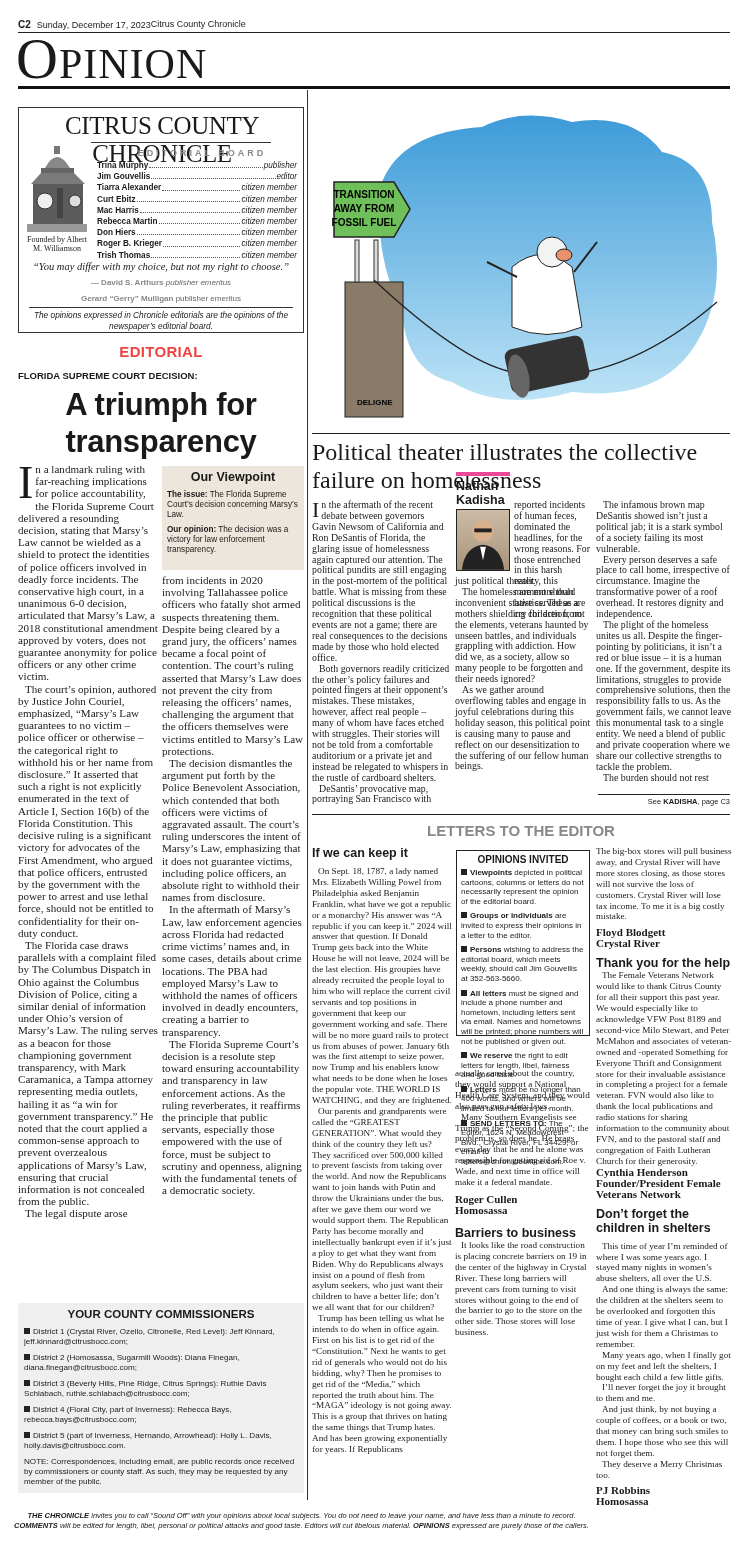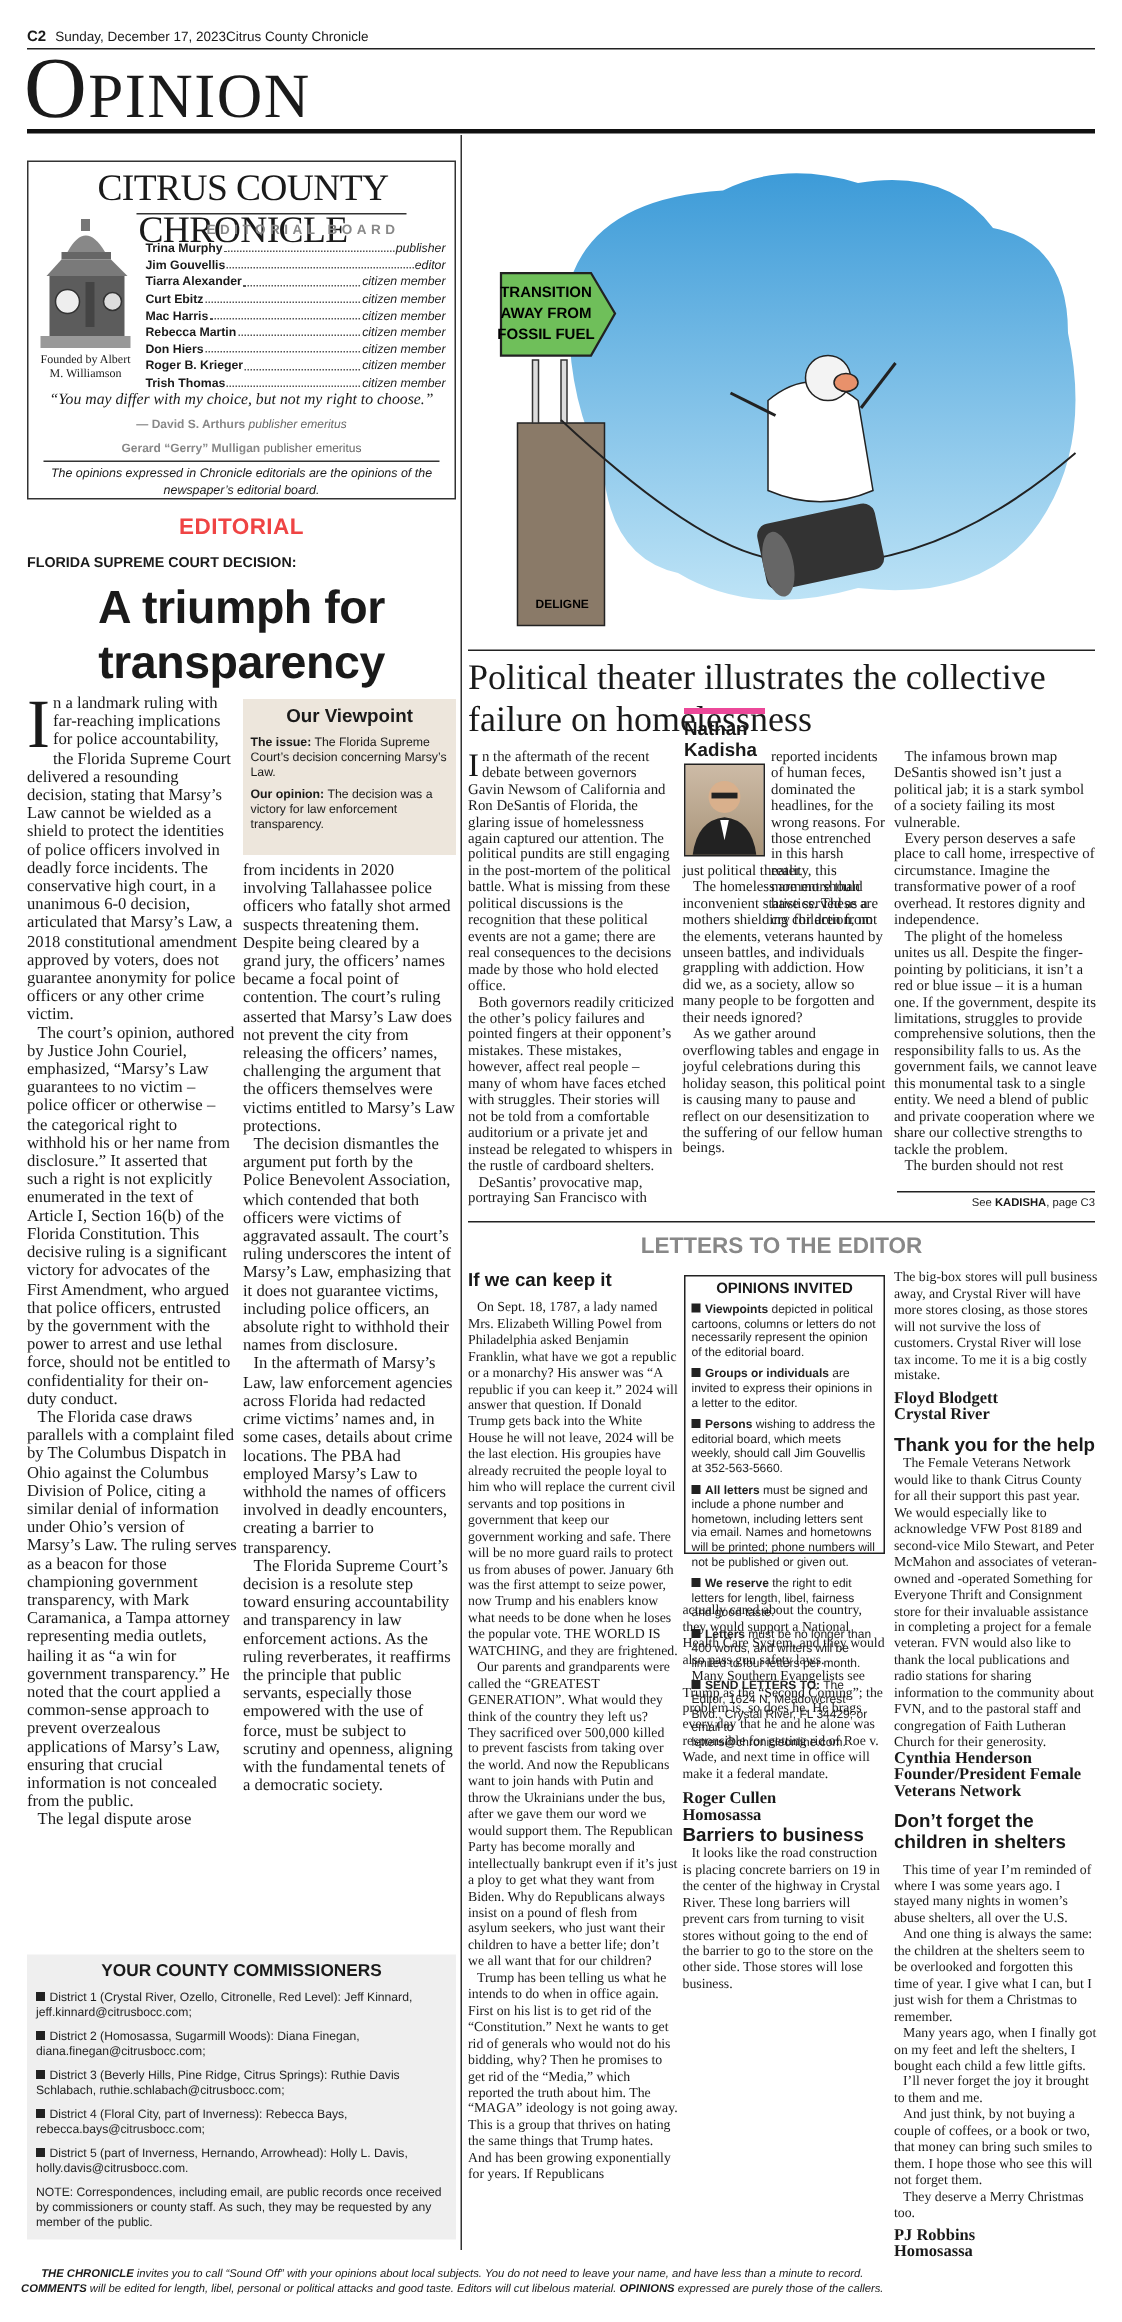--- a/index.html
+++ b/index.html
@@ -273,21 +273,21 @@
   <p><span class="sq"></span><b>We reserve</b><span> the right to edit letters for length, libel, fairness and good taste.</span></p>
   <p><span class="sq"></span><b>Letters</b><span> must be no longer than 400 words, and writers will be limited to four letters per month.</span></p>
   <p><span class="sq"></span><b>SEND LETTERS TO:</b><span> The Editor, 1624 N. Meadowcrest Blvd., Crystal River, FL 34429; or email to letters@chronicleonline.com.</span></p>
 </div>
 
 <div class="abs lettercol" style="left:455px;top:1068px;width:136px;">
   <p style="text-indent:0">actually cared about the country, they would support a National Health Care System, and they would also pass gun safety laws.</p>
   <p>Many Southern Evangelists see Trump as the “Second Coming”; the problem is, so does he. He brags every day that he and he alone was responsible for getting rid of Roe v. Wade, and next time in office will make it a federal mandate.</p>
   <div class="sig" style="margin-top:6px;">Roger Cullen</div>
   <div class="sig">Homosassa</div>
-  <div class="lh cond" style="">Barriers to business</div>
+  <div class="lh cond" style="margin-top:10px;">Barriers to business</div>
   <p>It looks like the road construction is placing concrete barriers on 19 in the center of the highway in Crystal River. These long barriers will prevent cars from turning to visit stores without going to the end of the barrier to go to the store on the other side. Those stores will lose business.</p>
 </div>
 
 <div class="abs lettercol" style="left:596px;top:846px;width:136px;">
   <p style="text-indent:0">The big-box stores will pull business away, and Crystal River will have more stores closing, as those stores will not survive the loss of customers. Crystal River will lose tax income. To me it is a big costly mistake.</p>
   <div class="sig" style="margin-top:5px;">Floyd Blodgett</div>
   <div class="sig">Crystal River</div>
   <div class="lh cond" style="margin-top:7px;">Thank you for the help</div>
   <p>The Female Veterans Network would like to thank Citrus County for all their support this past year. We would especially like to acknowledge VFW Post 8189 and second-vice Milo Stewart, and Peter McMahon and associates of veteran-owned and -operated Something for Everyone Thrift and Consignment store for their invaluable assistance in completing a project for a female veteran. FVN would also like to thank the local publications and radio stations for sharing information to the community about FVN, and to the pastoral staff and congregation of Faith Lutheran Church for their generosity.</p>
   <div class="sig">Cynthia Henderson</div>

